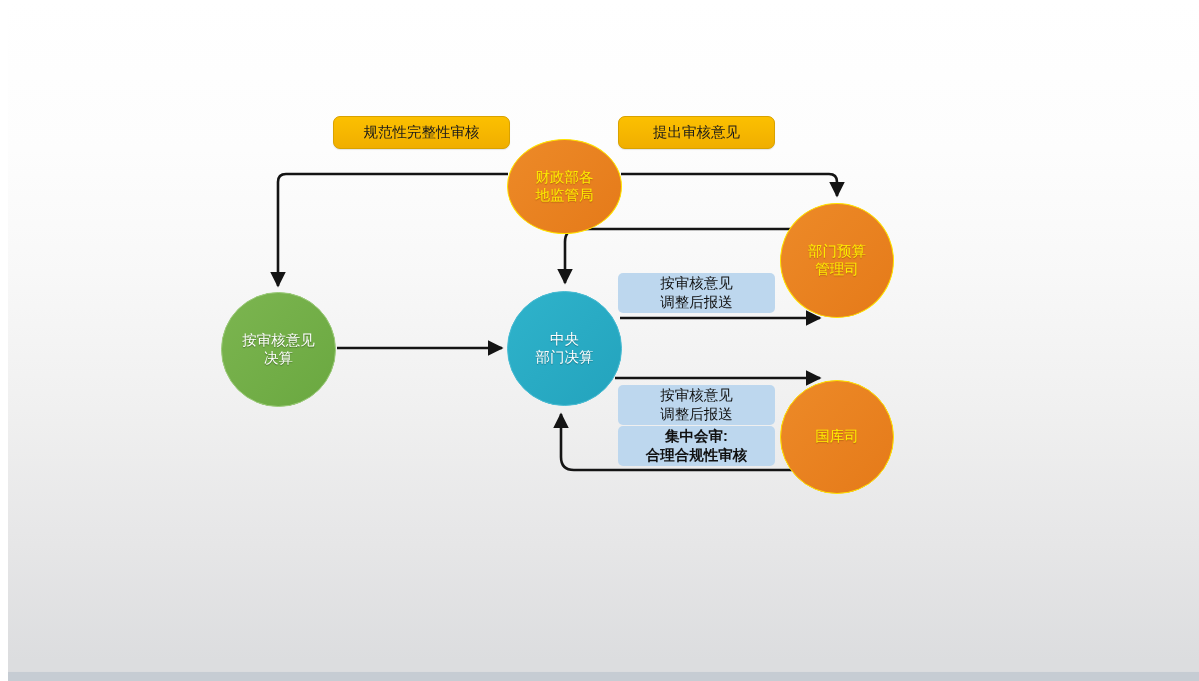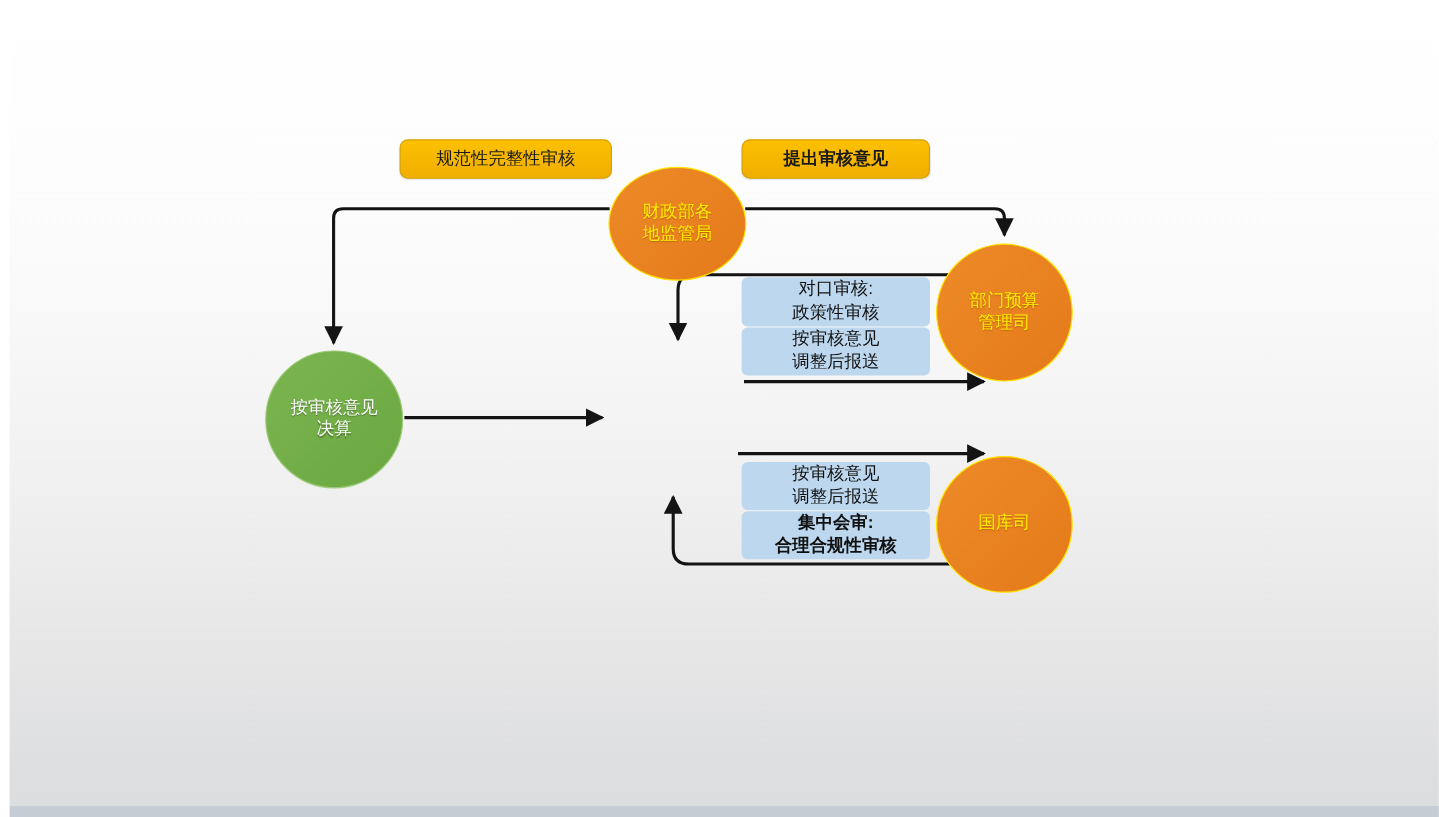--- a/index.html
+++ b/index.html
@@ -129,29 +129,25 @@
 
     <line x1="607" y1="378" x2="812" y2="378" stroke="#141414" stroke-width="2.6" marker-end="url(#arrowhead)"></line>
 
     <path d="M 829,470 L 566,470 Q 553,470 553,457 L 553,414" fill="none" stroke="#141414" stroke-width="2.6" marker-end="url(#arrowhead)"></path>
   </svg>
 
   <div class="ylabel" style="left:325px; top:116px; width:177px; height:33px;">
     <span>规范性完整性审核</span>
   </div>
 
-  <div class="ylabel" style="left:610px; top:116px; width:157px; height:33px;font-weight:bold;">
+  <div class="ylabel" style="left:610px; top:116px; width:157px; height:33px;">
     <span>提出审核意见</span>
   </div>
 
 
-  <div class="bbox" style="left:610px; top:231px; width:157px; height:41px;">
-    <span>对口审核:
-政策性审核</span>
-  </div>
 
   <div class="bbox" style="left:610px; top:273px; width:157px; height:40px;">
     <span>按审核意见
 调整后报送</span>
   </div>
 
   <div class="bbox" style="left:610px; top:385px; width:157px; height:40px;">
     <span>按审核意见
 调整后报送</span>
   </div>
@@ -159,20 +155,24 @@
   <div class="bbox" style="left:610px; top:426px; width:157px; height:40px;font-weight:bold;">
     <span>集中会审:
 合理合规性审核</span>
   </div>
 
   <div class="node green" style="left:213px; top:292px; width:115px; height:115px;">
     <span>按审核意见
 决算</span>
   </div>
 
+  <div class="node blue" style="left:499px; top:291px; width:115px; height:115px;">
+    <span>中央
+部门决算</span>
+  </div>
 
   <div class="node orange" style="left:499px; top:139px; width:115px; height:95px;">
     <span>财政部各
 地监管局</span>
   </div>
 
   <div class="node orange" style="left:772px; top:203px; width:114px; height:115px;">
     <span>部门预算
 管理司</span>
   </div>

